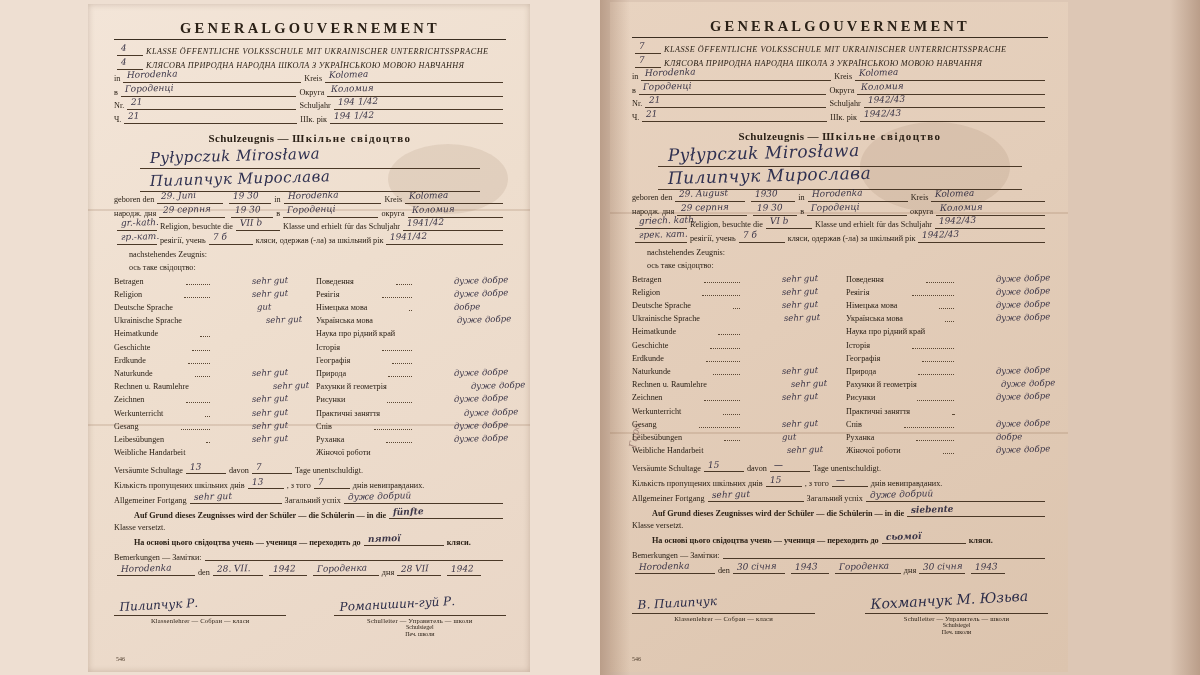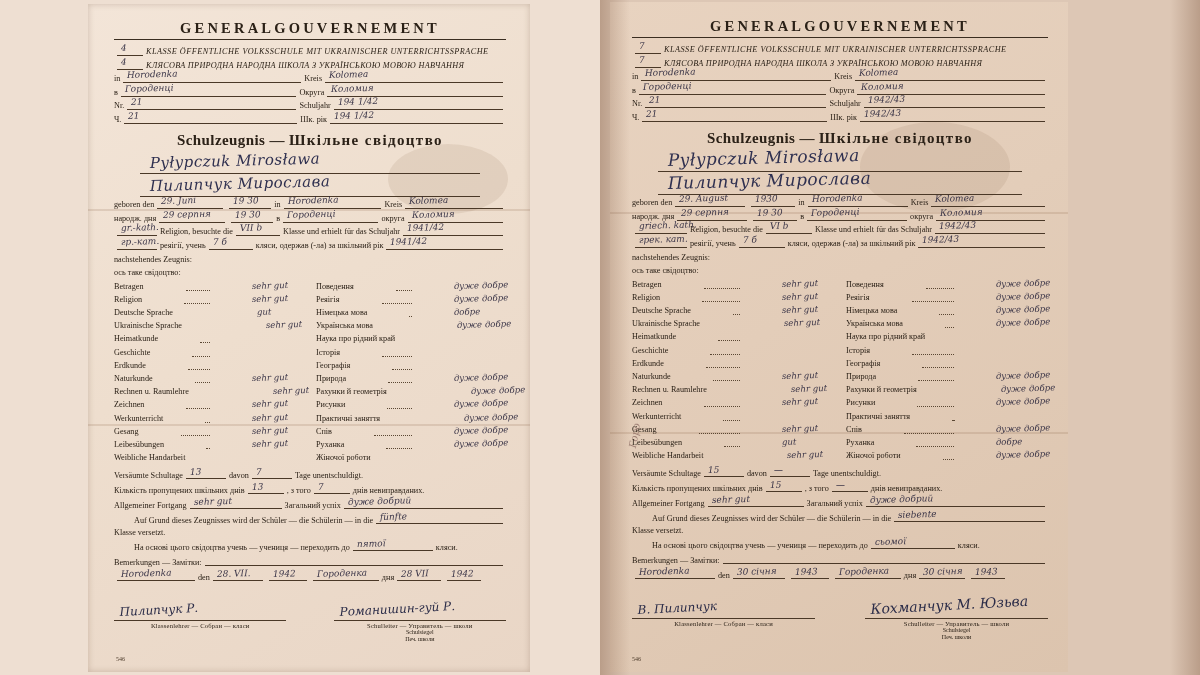--- a/index.html
+++ b/index.html
@@ -136,21 +136,21 @@
     bottom: 1px;
     white-space: nowrap;
     transform: rotate(-1.6deg);
     transform-origin: left bottom;
     opacity: .92;
   }
 
   .schulzeugnis {
     text-align: center;
     font-weight: bold;
-    font-size: 15px;
+    font-size: 11px;
     letter-spacing: .4px;
     margin: 7px 0 4px 0;
   }
   .schulzeugnis .ukr { letter-spacing: 1.4px; }
 
   .namerow {
     height: 20px;
     border-bottom: 1px solid #4a3827;
     margin: 2px 26px 1px 26px;
     position: relative;
@@ -162,33 +162,32 @@
     font-style: italic;
     font-size: 15px;
     color: #2f3050;
     letter-spacing: .5px;
     transform: rotate(-1.5deg);
     transform-origin: left bottom;
   }
 
   .section-label {
     font-size: 8.2px;
-    margin: 4px 0 3px 0;
+    margin: 4px 0 3px 15px;
   }
 
   
   .grades {
     display: flex;
     gap: 6px;
     margin-top: 2px;
   }
   .gcol { width: 50%; }
   .grow {
     display: flex;
-    align-items: flex-end;
     font-size: 8.2px;
     line-height: 12px;
     margin: 1.2px 0;
     white-space: nowrap;
     gap: 39px;
   }
   .gname { flex: 0 0 auto; }
   .gdots {
     flex: 1 1 auto;
     margin: 0 3px 2px 3px;
@@ -203,21 +202,21 @@
   }
   .gval .hw { left: 0; bottom: 0; font-size: 8.6px; }
 
   .footer-line {
     display: flex;
     align-items: flex-end;
     font-size: 8.2px;
     margin: 3px 0;
     white-space: nowrap;
   }
-  .indent { padding-left: 20px; }
+  .indent { padding-left: 20px; font-weight: bold; }
 
   .signrow {
     display: flex;
     justify-content: space-between;
     margin-top: 16px;
     font-size: 7.4px;
     text-align: center;
   }
   .signblock { width: 44%; position: relative; }
   .signline {

